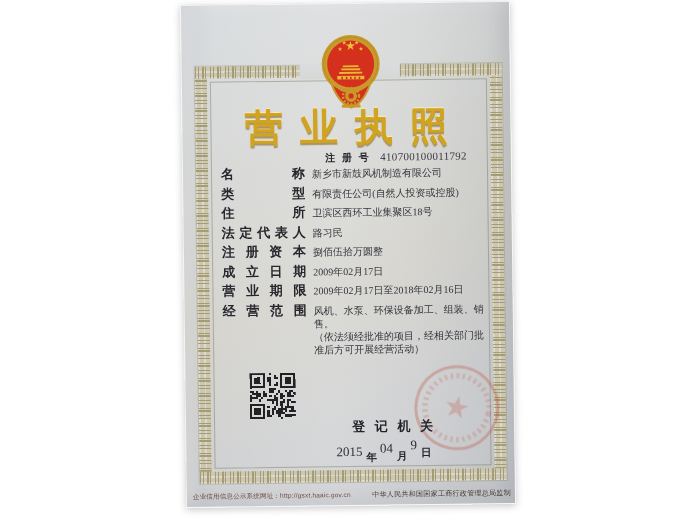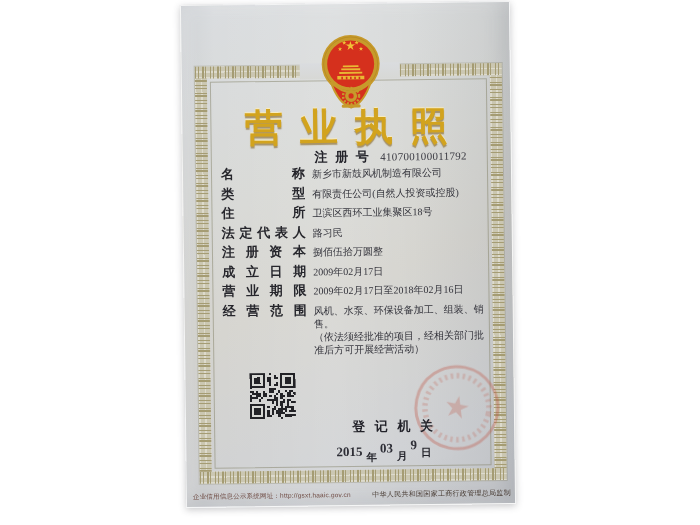--- a/index.html
+++ b/index.html
@@ -37,41 +37,41 @@
   .band-gap{position:absolute;left:118px;top:59px;width:100px;height:16px;
     background:linear-gradient(#dadcdf,#d7d8d5);}
   
   .emblem{position:absolute;left:137px;top:28px;width:64px;height:80px;}
   
   .title{position:absolute;left:0;top:101px;width:100%;text-align:center;
     font-size:38px;font-weight:900;color:#d2a31e;line-height:44px;}
   .title span{letter-spacing:17px;margin-right:-17px;
     text-shadow:0 2px 1px rgba(122,86,12,.55),0 -1px 1px rgba(255,240,185,.85);}
   .regno-row{position:absolute;top:143px;right:44px;white-space:nowrap;}
-  .regno-label{font-weight:bold;font-size:13px;color:#23232a;letter-spacing:2px;}
+  .regno-label{font-weight:bold;font-size:10px;color:#23232a;letter-spacing:2px;}
   .regno-value{font-family:"Liberation Serif",serif;font-size:11px;color:#3a3a42;margin-left:5px;letter-spacing:.3px;}
   
   .rows{position:absolute;left:38px;top:162px;width:264px;}
   .row{display:flex;align-items:baseline;margin-bottom:5.5px;}
   .flabel{display:inline-block;width:84px;flex:0 0 84px;
     font-weight:bold;font-size:13px;line-height:14px;color:#26262c;
     text-align:justify;text-align-last:justify;}
   .fvalue{font-family:"Liberation Serif",serif;font-size:10px;line-height:13px;
     color:#33333b;margin-left:7px;width:172px;}
   .fvalue .note-line{display:block;}
   
   .qr{position:absolute;left:64px;top:368px;width:46px;height:46px;}
   .qr svg{width:100%;height:100%;shape-rendering:crispEdges;}
   .seal{position:absolute;left:222px;top:356px;width:98px;height:98px;
     filter:blur(.5px);opacity:.8;}
   
   .issuer{position:absolute;left:166px;top:414px;font-weight:bold;font-size:13px;
     letter-spacing:3px;color:#23232a;}
   .dateline{position:absolute;left:150px;top:438px;width:150px;white-space:nowrap;}
-  .dateline .num{font-family:"Liberation Serif",serif;font-size:13px;color:#2e2e36;position:relative;font-weight:bold;}
+  .dateline .num{font-family:"Liberation Serif",serif;font-size:13px;color:#2e2e36;position:relative;}
   .dateline .unit{font-weight:bold;font-size:10.5px;color:#23232a;position:relative;margin:0 3px 0 4px;}
   .d-year{top:0;} .u-y{top:5px;} .d-month{top:-3px;} .u-m{top:4px;} .d-day{top:-6px;} .u-d{top:1px;}
   
   .footer{position:absolute;left:6px;right:4px;bottom:5px;display:flex;
     justify-content:space-between;align-items:flex-end;}
   .footer-left{font-size:6.5px;color:#6e4a42;letter-spacing:.2px;}
   .footer-right{font-size:7px;color:#453830;letter-spacing:.3px;}
 </style>
 </head>
 <body>
@@ -297,21 +297,21 @@
       <g transform="rotate(12 49 49)">
         <circle cx="49" cy="49" r="41" fill="none" stroke="#bf5140" stroke-width="3" opacity=".42"></circle>
         <circle cx="49" cy="49" r="32" fill="none" stroke="#bf5140" stroke-width="5.5" stroke-dasharray="2.6 3.4" opacity=".28"></circle>
         <polygon points="0,-1 .22,-.31 .95,-.31 .36,.12 .59,.81 0,.38 -.59,.81 -.36,.12 -.95,-.31 -.22,-.31" fill="#bf5140" opacity=".34" transform="translate(49,49) scale(12)"></polygon>
       </g>
     </svg>
   </div>
 
   <div class="issuer">登 记 机 关</div>
   <div class="dateline">
-    <span class="num d-year">2015</span><span class="unit u-y">年</span><span class="num d-month">03</span><span class="unit u-m">月</span><span class="num d-day">9</span><span class="unit u-d">日</span>
+    <span class="num d-year">2015</span><span class="unit u-y">年</span><span class="num d-month">04</span><span class="unit u-m">月</span><span class="num d-day">9</span><span class="unit u-d">日</span>
   </div>
 
   <div class="footer">
     <span class="footer-left">企业信用信息公示系统网址：http://gsxt.haaic.gov.cn</span>
     <span class="footer-right">中华人民共和国国家工商行政管理总局监制</span>
   </div>
 
 </div>
 
 </body></html>

